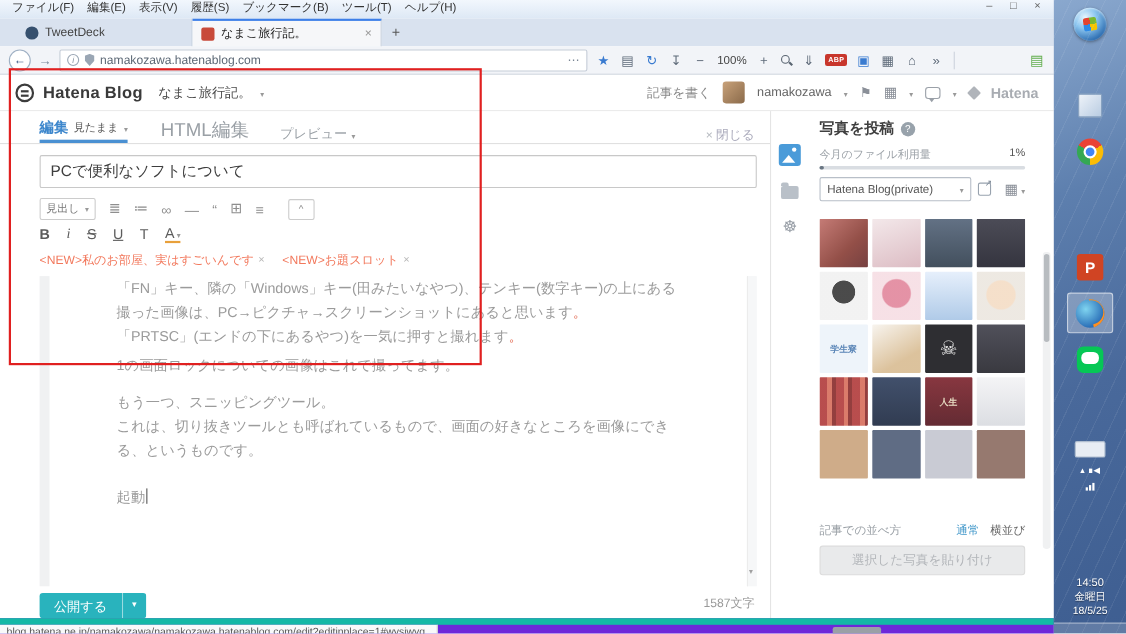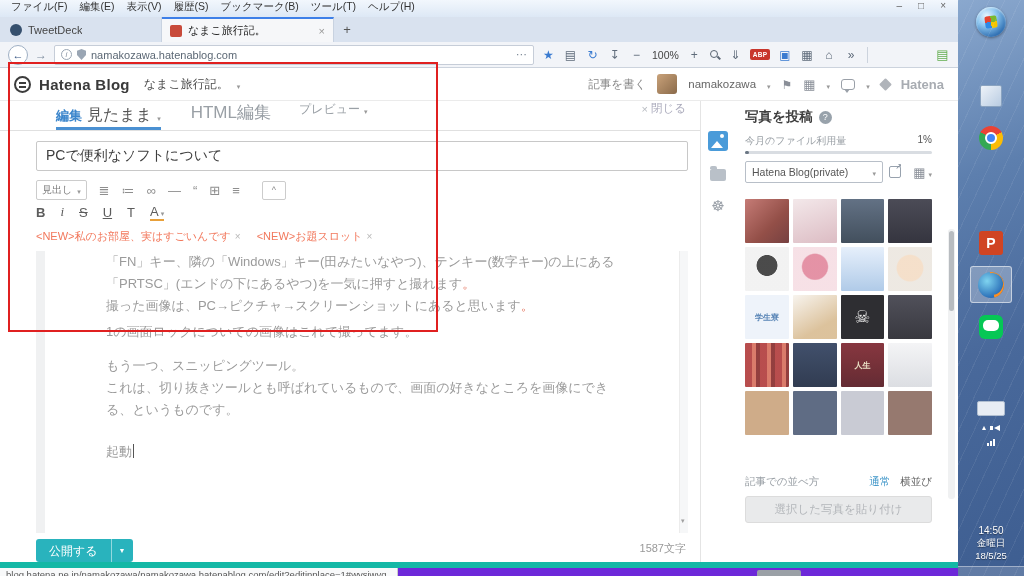--- a/index.html
+++ b/index.html
@@ -6,21 +6,21 @@
 html,body{width:1024px;height:576px;overflow:hidden}
 body{font-family:"Liberation Sans","DejaVu Sans",sans-serif;background:#fff;position:relative}
 .stage{position:absolute;inset:0}
 
 
 .browser{position:absolute;left:0;top:0;width:958px;height:576px;background:#fff}
 .menubar{height:17px;display:flex;align-items:flex-start;gap:2px;padding-left:6px;
   background:linear-gradient(#f2f7fd,#dde8f5);font-size:10.5px;color:#333}
 .menu-item{padding:0 5px;cursor:default}
 .win-controls{margin-left:auto;display:flex;gap:16px;padding-right:12px;color:#666;font-size:10px}
-.tabbar{height:25px;background:#d9e2ef;display:flex;align-items:stretch;padding-left:2px}
+.tabbar{height:25px;background:#d9e2ef;display:flex;align-items:stretch;padding-left:15px}
 .tab{width:160px;display:flex;align-items:center;gap:6px;padding:0 8px;font-size:11px;color:#444;border-right:1px solid #c8d2e0}
 .tab.active{background:#f6f7f9;border-top:2px solid #3d7fe8;color:#222;width:172px}
 .tab-title{white-space:nowrap;overflow:hidden}
 .tab-close{margin-left:auto;color:#999;font-size:11px}
 .favicon{width:12px;height:12px;flex:0 0 auto}
 .favicon-tweetdeck{border-radius:50%;background:#36506e}
 .favicon-blog{border-radius:2px;background:#c84a3a}
 .newtab-button{width:26px;display:flex;align-items:center;justify-content:center;color:#555;font-size:13px}
 .navbar{height:26px;background:#f2f4f8;border-bottom:1px solid #ccd3dd;display:flex;align-items:center;padding:0 8px;gap:7px}
 .back-button{width:20px;height:20px;border:1px solid #9fb0c4;border-radius:50%;display:flex;align-items:center;
@@ -59,24 +59,24 @@
 .icon-flag::before{content:"⚑";font-size:12px;color:#8a8f98}
 .icon-appgrid::before{content:"▦";font-size:13px;color:#8a8f98}
 .icon-bubble{width:14px;height:11px;border:1.5px solid #9aa0a8;border-radius:3px;position:relative}
 .icon-bubble::after{content:"";position:absolute;left:2px;bottom:-4px;border-left:3px solid transparent;border-right:3px solid transparent;border-top:4px solid #9aa0a8}
 .hatena-mark{width:9px;height:9px;background:#b0b4ba;transform:rotate(45deg);border-radius:1px}
 .hatena-word{font-weight:bold;font-size:13px;color:#a8acb2}
 .page-body{display:flex;height:461px}
 .editor-col{width:700px;position:relative}
 
 
-.editor-tabs{height:30px;border-bottom:1px solid #e0e0e0;display:flex;align-items:flex-start;padding-left:56px}
+.editor-tabs{height:30px;border-bottom:1px solid #e0e0e0;display:flex;align-items:flex-end;padding-left:36px}
 .tab-edit-group{display:flex;align-items:center;gap:5px;height:100%;border-bottom:3px solid #4a90d2;padding-top:3px}
 .tab-edit-label{font-size:13px;font-weight:bold;color:#3c86cc}
-.tab-edit-mode{font-size:16px;color:#555}
+.tab-edit-mode{font-size:10px;color:#555}
 .tab-html{margin-left:30px;font-size:17px;color:#9aa0a6}
 .tab-preview{margin-left:28px;font-size:12px;color:#9aa0a6;display:flex;align-items:center;gap:4px}
 .editor-close{margin-left:auto;margin-right:14px;font-size:11.5px;color:#aab;display:flex;align-items:center;gap:3px}
 .close-x{font-size:11px;color:#b8bcc2}
 
 .title-input{display:block;margin:10px 0 0 36px;width:652px;height:30px;border:1px solid #c8c8c8;border-radius:2px;
   padding:0 9px;font-size:14px;color:#3e3e3e;font-family:inherit;background:#fff}
 .toolbar1{margin:8px 0 0 36px;height:22px;display:flex;align-items:center;gap:12px;color:#8a8a8a}
 .heading-select{border:1px solid #ccc;border-radius:2px;font-size:10px;color:#777;padding:2px 5px;display:flex;align-items:center;gap:5px}
 .t-icon{font-size:13px;color:#8e8e8e}
@@ -344,22 +344,22 @@
             </span>
             <span class="tag">
               <span>&lt;NEW&gt;お題スロット</span>
               <span class="tag-close">×</span>
             </span>
           </div>
 
           <div class="content">
             <div class="content-gutter"></div>
             <div>「FN」キー、隣の「Windows」キー(田みたいなやつ)、テンキー(数字キー)の上にある</div>
+            <div><span>撮った画像は、PC→ピクチャ→スクリーンショットにあると思います</span><span class="red-period">。</span></div>
             <div><span>「PRTSC」(エンドの下にあるやつ)を一気に押すと撮れます</span><span class="red-period">。</span></div>
-            <div><span>撮った画像は、PC→ピクチャ→スクリーンショットにあると思います</span><span class="red-period">。</span></div>
             <div class="mt4">1の画面ロックについての画像はこれで撮ってます。</div>
             <div class="mt12">もう一つ、スニッピングツール。</div>
             <div>これは、切り抜きツールとも呼ばれているもので、画面の好きなところを画像にでき</div>
             <div>る、というものです。</div>
             <div class="mt20"><span>起動</span><span class="text-cursor"></span></div>
             <div class="content-scrollbar"></div>
           </div>
 
           <div class="publish-row">
             <div class="publish-button">

